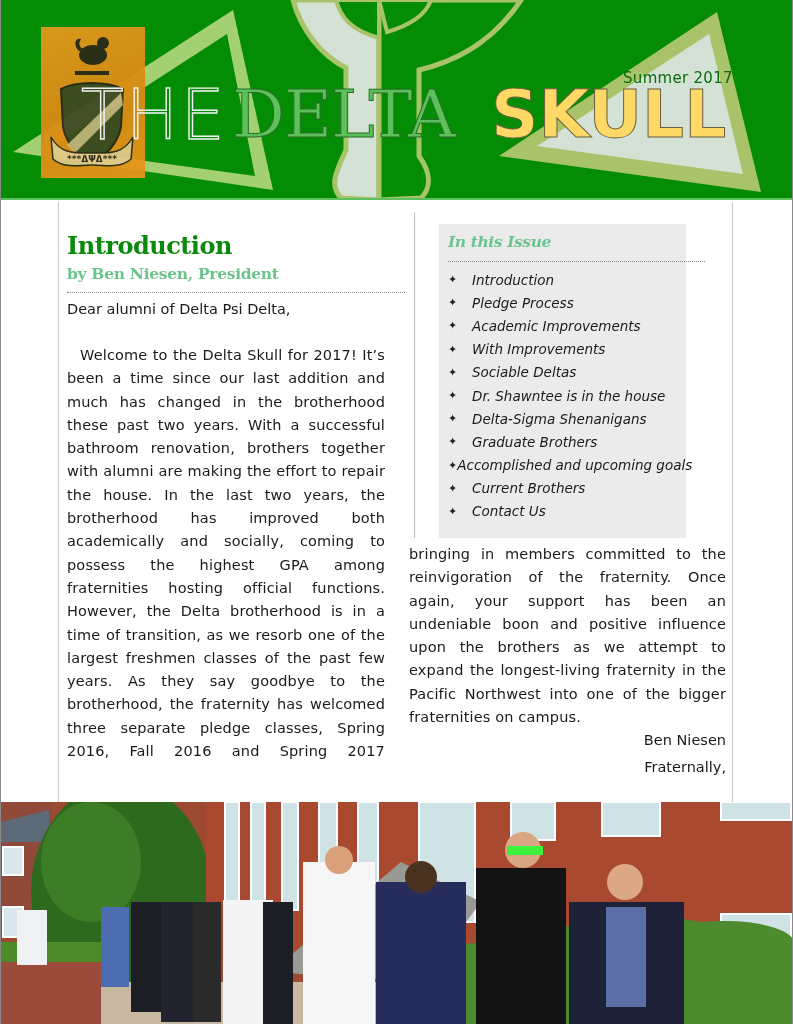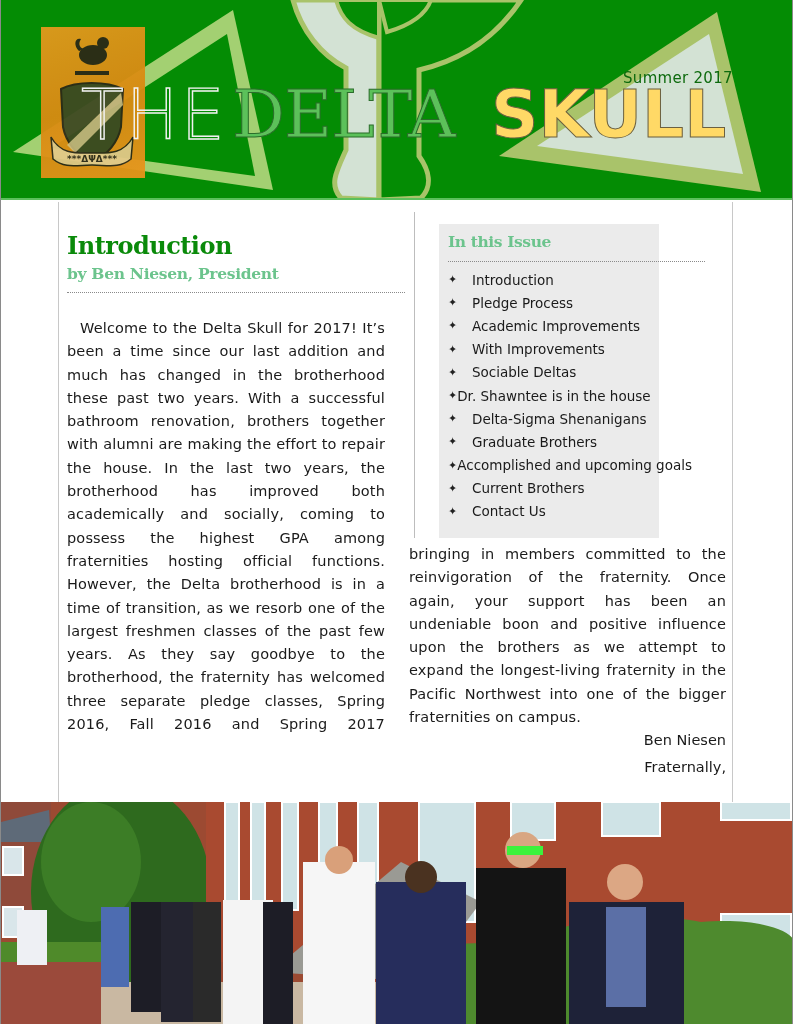--- a/index.html
+++ b/index.html
@@ -59,22 +59,22 @@
     }
     .dotted-rule { border-top: 1px dotted #8a8a8a; margin-top: 8px; width: 338px; }
     .salutation { font-size: 14.5px; color: #1a1a1a; margin-top: 5px; line-height: 22px; }
     .body-text {
       font-size: 14.5px; color: #1a1a1a; line-height: 23.3px; text-align: justify;
       text-align-last: justify; margin-top: 24px; text-indent: 13px; letter-spacing: 0.15px;
     }
 
     
     .toc {
-      position: absolute; left: 438px; top: 224px; width: 220px; height: 314px;
-      background: #ebebeb; box-sizing: border-box; padding: 8px 10px 0 9px;
+      position: absolute; left: 438px; top: 224px; width: 247px; height: 314px;
+      background: #ebebeb; box-sizing: border-box; padding: 8px 10px 0 9px; font-style: italic;
     }
     .toc-title {
       font-family: "DejaVu Serif", serif; font-weight: bold; font-size: 15.5px; color: #6cc48d;
       line-height: 20px; letter-spacing: -0.4px;
     }
     .toc-rule { border-top: 1px dotted #8a8a8a; margin-top: 9px; width: 257px; }
     .toc-list { list-style: none; margin: 6px 0 0 0; padding: 0; }
     .toc-item { display: flex; align-items: center; height: 23.2px; font-size: 13.5px; color: #1a1a1a; }
     .toc-bullet { width: 24px; font-size: 11px; color: #222; padding-left: 0px; }
     .toc-label { white-space: nowrap; }
@@ -137,20 +137,21 @@
 </div>
 
 <div class="rule-left"></div>
 <div class="rule-mid"></div>
 <div class="rule-right"></div>
 
 <div class="col-left">
   <h1 class="intro-title">Introduction</h1>
   <div class="byline">by Ben Niesen, President</div>
   <div class="dotted-rule"></div>
+  <div class="salutation">Dear alumni of Delta Psi Delta,</div>
   <p class="body-text">Welcome to the Delta Skull for 2017! It’s been a time since our last addition and much has changed in the brotherhood these past two years. With a successful bathroom renovation, brothers together with alumni are making the effort to repair the house. In the last two years, the brotherhood has improved both academically and socially, coming to possess the highest GPA among fraternities hosting official functions. However, the Delta brotherhood is in a time of transition, as we resorb one of the largest freshmen classes of the past few years. As they say goodbye to the brotherhood, the fraternity has welcomed three separate pledge classes, Spring 2016, Fall 2016 and Spring 2017</p>
 </div>
 
 <div class="toc">
   <div class="toc-title">In this Issue</div>
   <div class="toc-rule"></div>
   <ul class="toc-list">
     <li class="toc-item">
         <span class="toc-bullet">✦</span>
         <span class="toc-label">Introduction</span>

